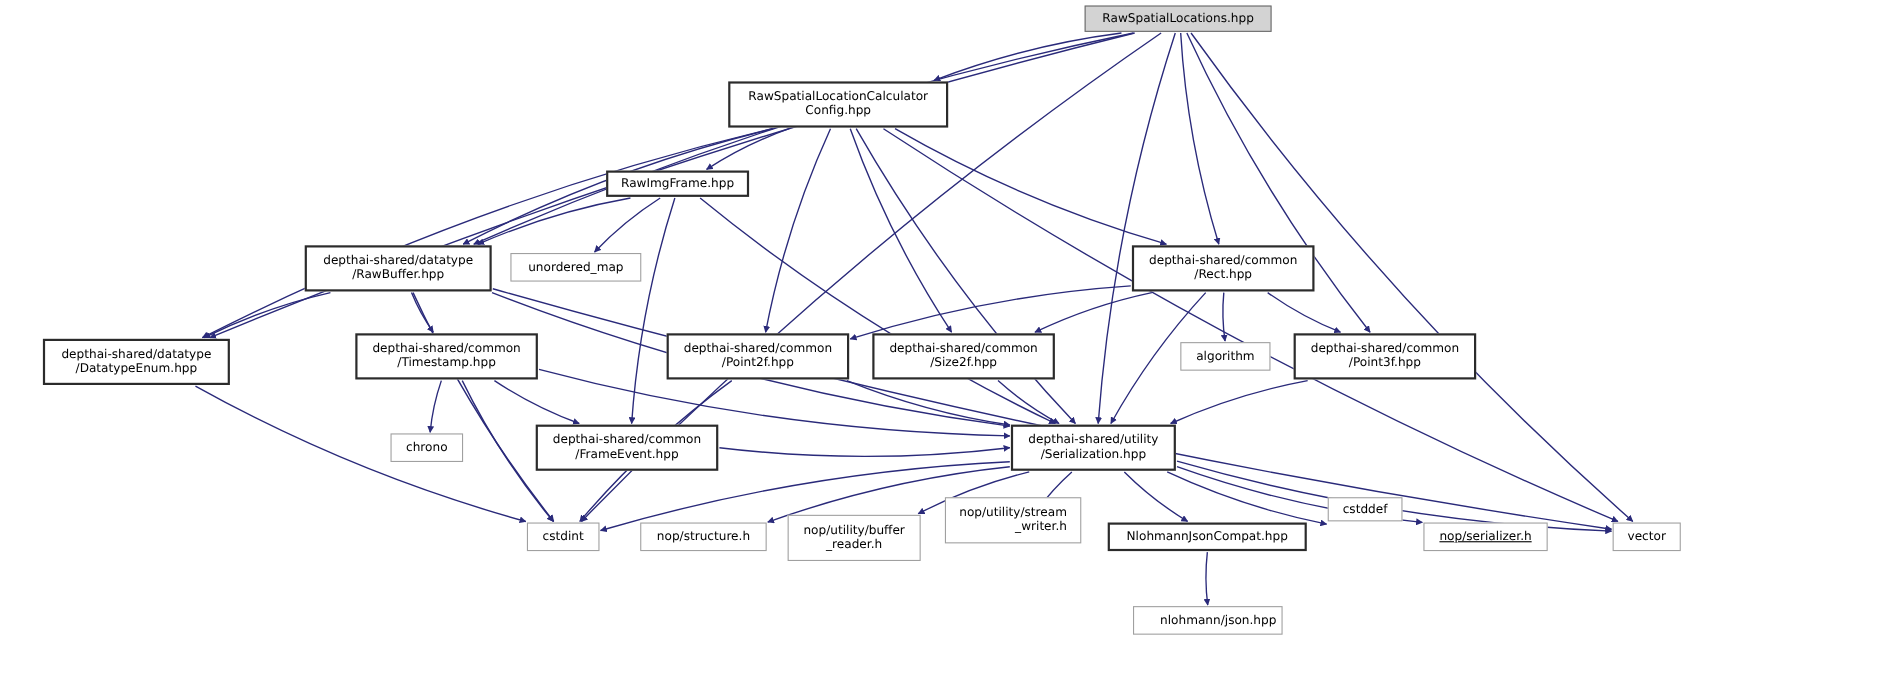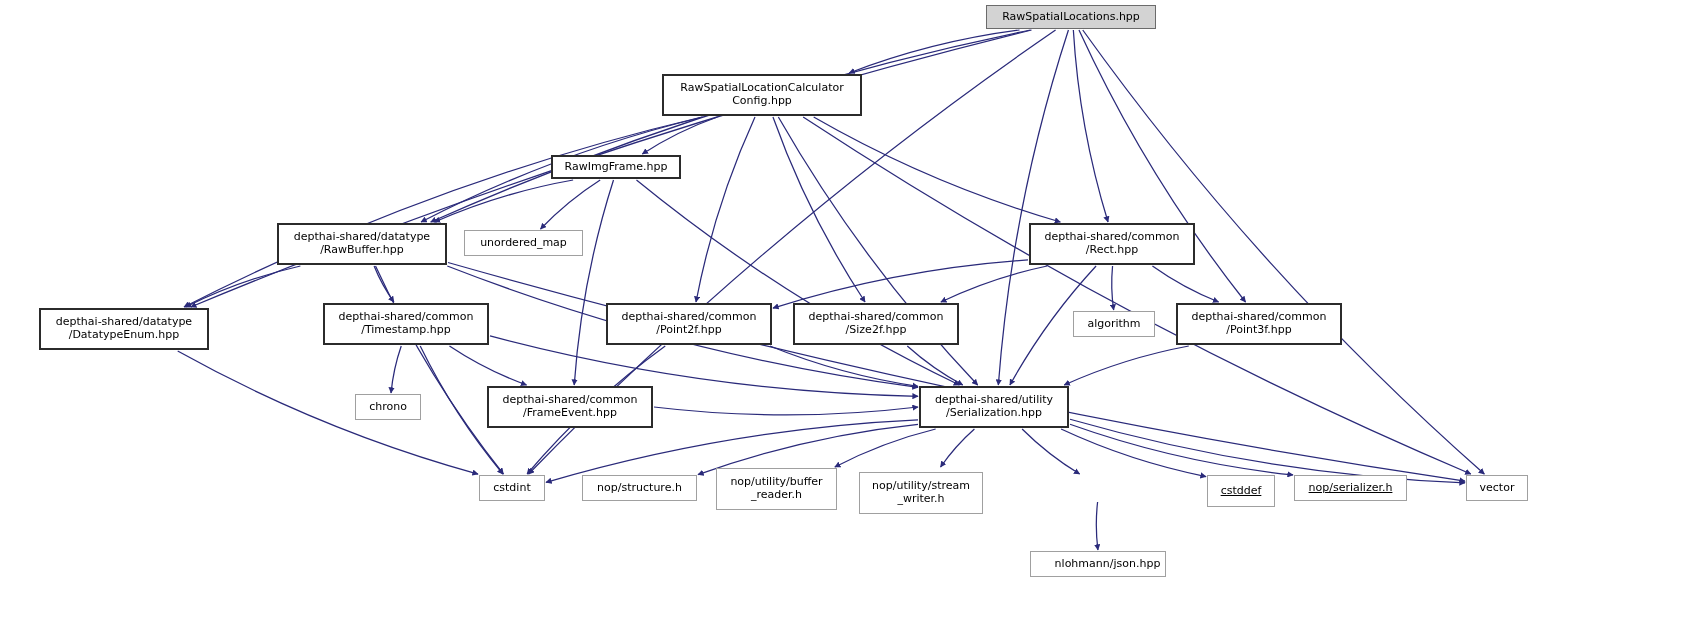--- a/index.html
+++ b/index.html
@@ -107,19 +107,20 @@
 /Point3f.hpp</div>
     <div class="node" style="left: 355px; top: 394px; width: 66px; height: 26px;">chrono</div>
     <div class="node bold" style="left: 487px; top: 386px; width: 166px; height: 42px;">depthai-shared/common
 /FrameEvent.hpp</div>
     <div class="node bold" style="left: 919px; top: 386px; width: 150px; height: 42px;">depthai-shared/utility
 /Serialization.hpp</div>
     <div class="node" style="left: 479px; top: 475px; width: 66px; height: 26px;">cstdint</div>
     <div class="node" style="left: 582px; top: 475px; width: 115px; height: 26px;">nop/structure.h</div>
     <div class="node" style="left: 716px; top: 468px; width: 121px; height: 42px;">nop/utility/buffer
 _reader.h</div>
-    <div class="node" style="left: 859px; top: 472px; width: 124px; height: 42px;">nop/utility/stream
+    <div class="node" style="left: 859px; top: 452px; width: 124px; height: 42px; text-align: right;">nop/utility/stream
 _writer.h</div>
-    <div class="node" style="left: 1207px; top: 475px; width: 68px; height: 32px; text-decoration: underline;">cstddef</div>
+    <div class="node bold" style="left: 1007px; top: 475px; width: 181px; height: 26px;">NlohmannJsonCompat.hpp</div>
+    <div class="node" style="left: 1207px; top: 452px; width: 68px; height: 22px;">cstddef</div>
     <div class="node" style="left: 1294px; top: 475px; width: 113px; height: 26px; text-decoration: underline;">nop/serializer.h</div>
     <div class="node" style="left: 1466px; top: 475px; width: 62px; height: 26px;">vector</div>
     <div class="node" style="left: 1030px; top: 551px; width: 136px; height: 26px; padding-left: 19px;">nlohmann/json.hpp</div>
   </div>
 
 </body></html>

